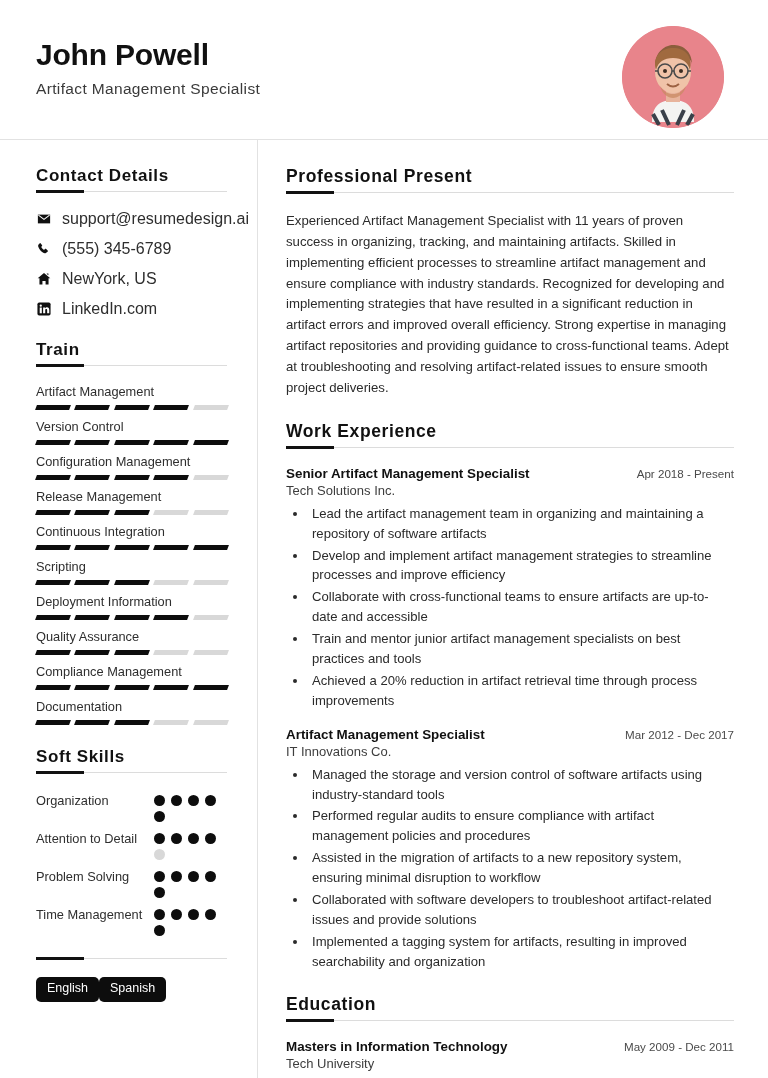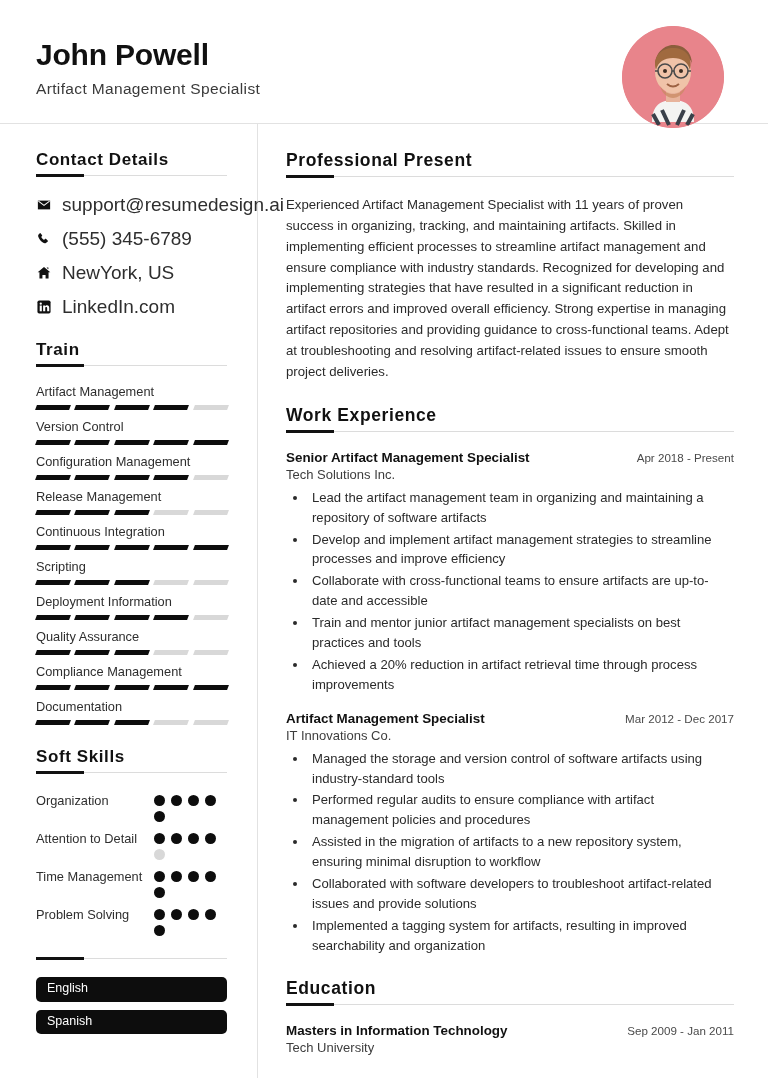--- a/index.html
+++ b/index.html
@@ -12,21 +12,21 @@
   .page {
     width: 768px;
     min-height: 1078px;
     background: #fff;
     position: relative;
     overflow: hidden;
   }
 
   
   .header {
-    height: 124px;
+    height: 140px;
     padding: 26px 36px 0 36px;
     display: flex;
     align-items: flex-start;
     justify-content: space-between;
     border-bottom: 1px solid #e2e2e2;
   }
   .header-left { padding-top: 12px; }
   .full-name {
     font-size: 30px;
     font-weight: 700;
@@ -94,21 +94,21 @@
   }
   .main .sec-title { font-size: 17.5px; }
 
   
   .contact-list { margin-top: 2px; }
   .contact-row {
     display: flex;
     align-items: center;
     gap: 11px;
     margin-bottom: 12px;
-    font-size: 19px;
+    font-size: 16px;
     color: #2e2e2e;
   }
   .c-icon {
     width: 15px;
     height: 15px;
     flex: 0 0 15px;
     display: flex;
     align-items: center;
     justify-content: center;
     color: #111;
@@ -161,21 +161,21 @@
   }
   .dot {
     width: 11px;
     height: 11px;
     border-radius: 50%;
     background: #0d0d0d;
   }
   .dot.off { background: #d8d8d8; }
 
   
-  .lang-tags { display: flex; flex-wrap: wrap; gap: 8px; margin-top: 18px; flex-direction: column; }
+  .lang-tags { display: flex; flex-wrap: wrap; gap: 0; margin-top: 18px; }
   .lang-tag {
     background: #0d0d0d;
     color: #fff;
     font-size: 12.5px;
     padding: 5px 11px 6px 11px;
     border-radius: 5px;
     line-height: 1.1;
   }
 
   
@@ -434,31 +434,31 @@
         <div class="soft-label">Attention to Detail</div>
         <div class="soft-dots">
                 <span class="dot "></span>
                 <span class="dot "></span>
                 <span class="dot "></span>
                 <span class="dot "></span>
                 <span class="dot off"></span>
               </div>
       </div>
             <div class="soft-row">
+        <div class="soft-label">Problem Solving</div>
+        <div class="soft-dots">
+                <span class="dot "></span>
+                <span class="dot "></span>
+                <span class="dot "></span>
+                <span class="dot "></span>
+                <span class="dot "></span>
+              </div>
+      </div>
+            <div class="soft-row">
         <div class="soft-label">Time Management</div>
-        <div class="soft-dots">
-                <span class="dot "></span>
-                <span class="dot "></span>
-                <span class="dot "></span>
-                <span class="dot "></span>
-                <span class="dot "></span>
-              </div>
-      </div>
-            <div class="soft-row">
-        <div class="soft-label">Problem Solving</div>
         <div class="soft-dots">
                 <span class="dot "></span>
                 <span class="dot "></span>
                 <span class="dot "></span>
                 <span class="dot "></span>
                 <span class="dot "></span>
               </div>
       </div>
           </div>
       </div>
@@ -516,21 +516,21 @@
           </div>
       </div>
 
       <div class="section">
         <div class="sec-title">Education</div>
         <div class="sec-rule"></div>
         <div>
             <div class="entry">
         <div class="entry-head">
           <div class="entry-title">Masters in Information Technology</div>
-          <div class="entry-date">Sep 2009 - Jan 2011</div>
+          <div class="entry-date">May 2009 - Dec 2011</div>
         </div>
         <div class="entry-org">Tech University</div>
 
       </div>
           </div>
       </div>
 
     </div>
   </div>
 </div>

